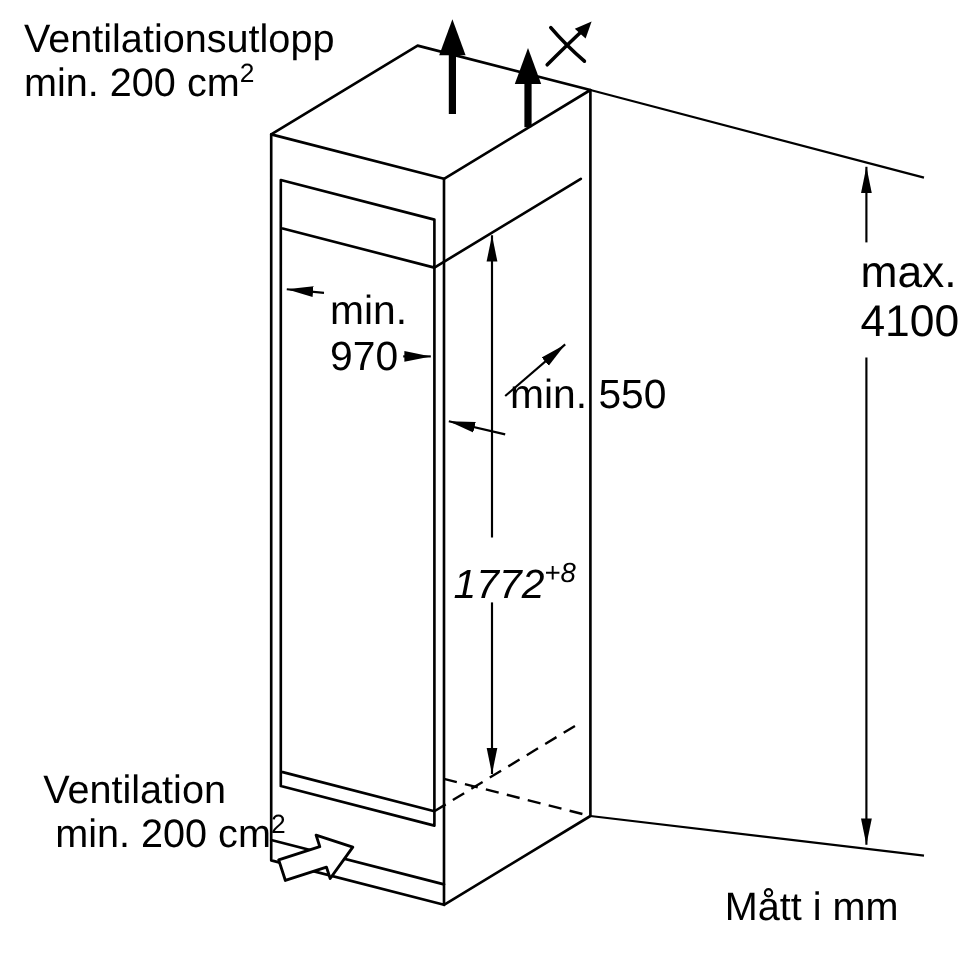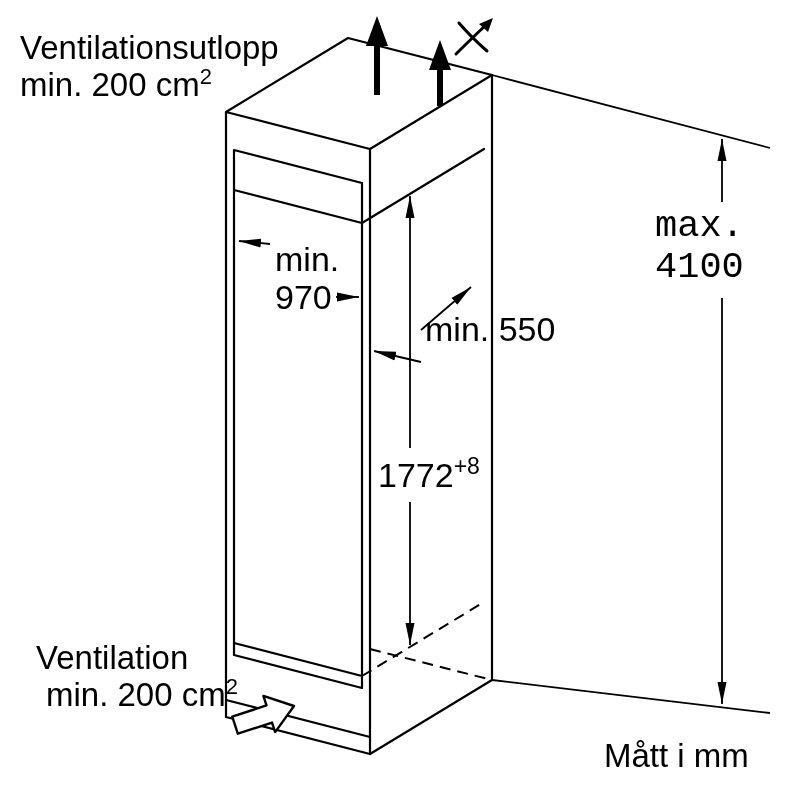--- a/index.html
+++ b/index.html
@@ -84,42 +84,42 @@
       <g fill="none" stroke="currentColor" stroke-width="3" stroke-linecap="round">
         <path d="M456,54 Q470,40 487,24"></path>
         <path d="M459,23 Q471,37 487,51"></path>
         <polygon points="493,18 479,24 488,32" fill="currentColor" stroke="none"></polygon>
       </g>
     </g>
 
     <polygon points="232,697 268,697 268,687 294,706 268,725 268,715 232,715" transform="rotate(-18 294 706)" fill="var(--bg)" stroke="currentColor" stroke-width="2.4" stroke-linejoin="round"></polygon>
   </svg>
 
-  <div class="lbl fs33" style="left:20px; top:14px;margin-top:16px;">
+  <div class="lbl fs33" style="left:20px; top:14px;">
     <div>Ventilationsutlopp</div>
     <div>
       <span>min. 200 cm</span><span class="sup">2</span>
     </div>
   </div>
 
-  <div class="lbl fs37" style="left:655px; top:206px;font-family:Liberation Mono, monospace;">
+  <div class="lbl fs37" style="left:717px; top:206px;">
     <div>max.</div>
     <div>4100</div>
   </div>
 
   <div class="lbl fs34" style="left:275px; top:240px;">
     <div>min.</div>
     <div>970</div>
   </div>
 
   <div class="lbl fs34" style="left:425px; top:310px;">
     <div>min. 550</div>
   </div>
 
-  <div class="lbl fs34" style="left:378px; top:456px;">
+  <div class="lbl fs34" style="left:378px; top:468px;font-style:italic;">
     <span>1772</span><span class="sup8">+8</span>
   </div>
 
   <div class="lbl fs33" style="left:36px; top:640px;">
     <div>Ventilation</div>
     <div style="padding-left:10px;">
       <span>min. 200 cm</span><span class="sup">2</span>
     </div>
   </div>
 

